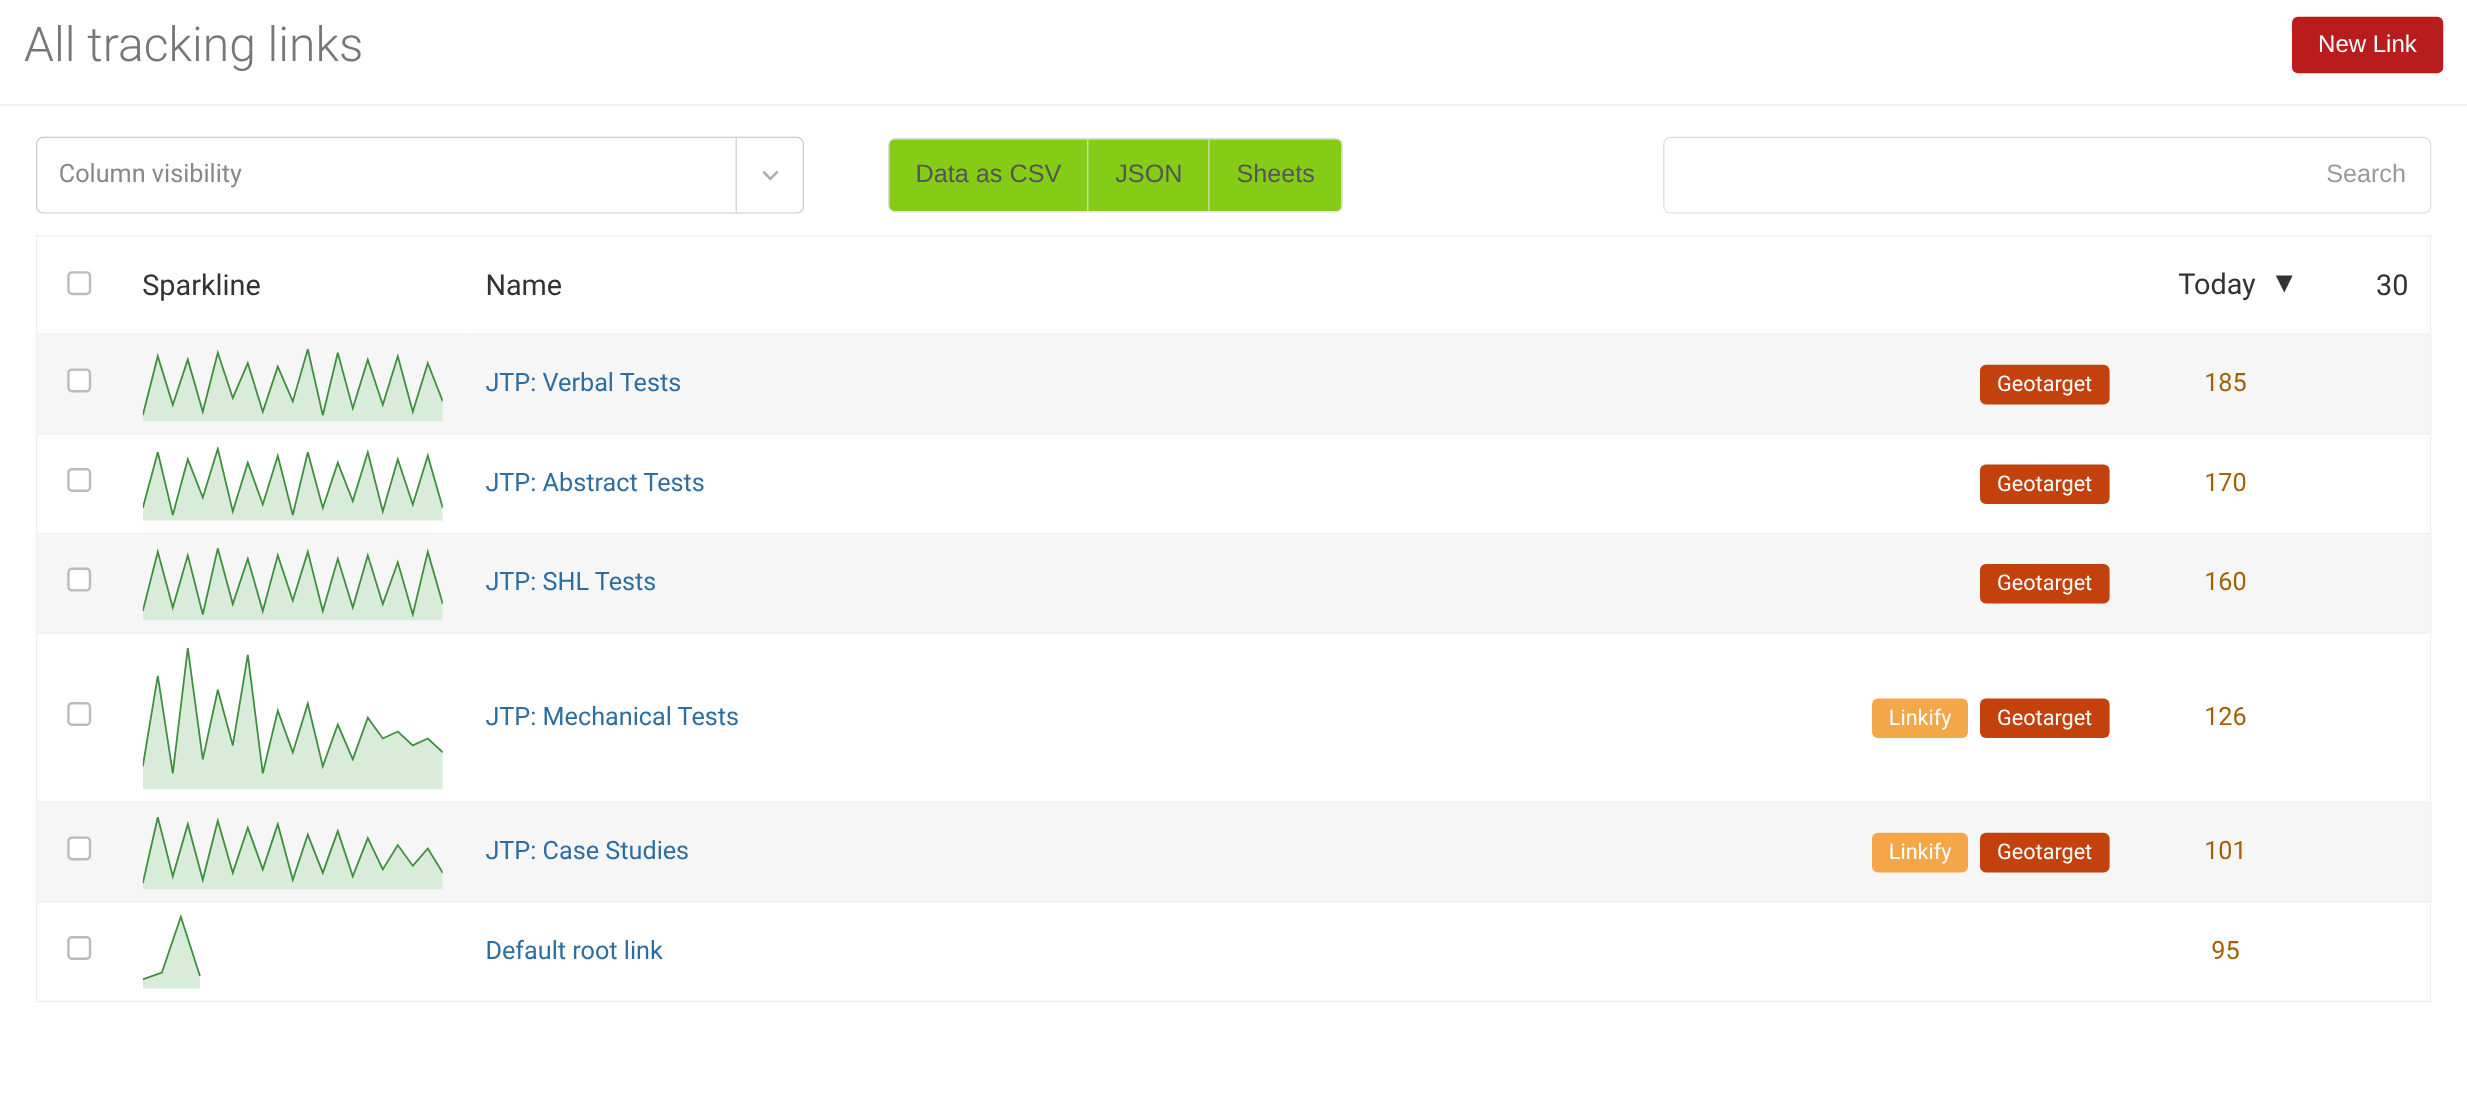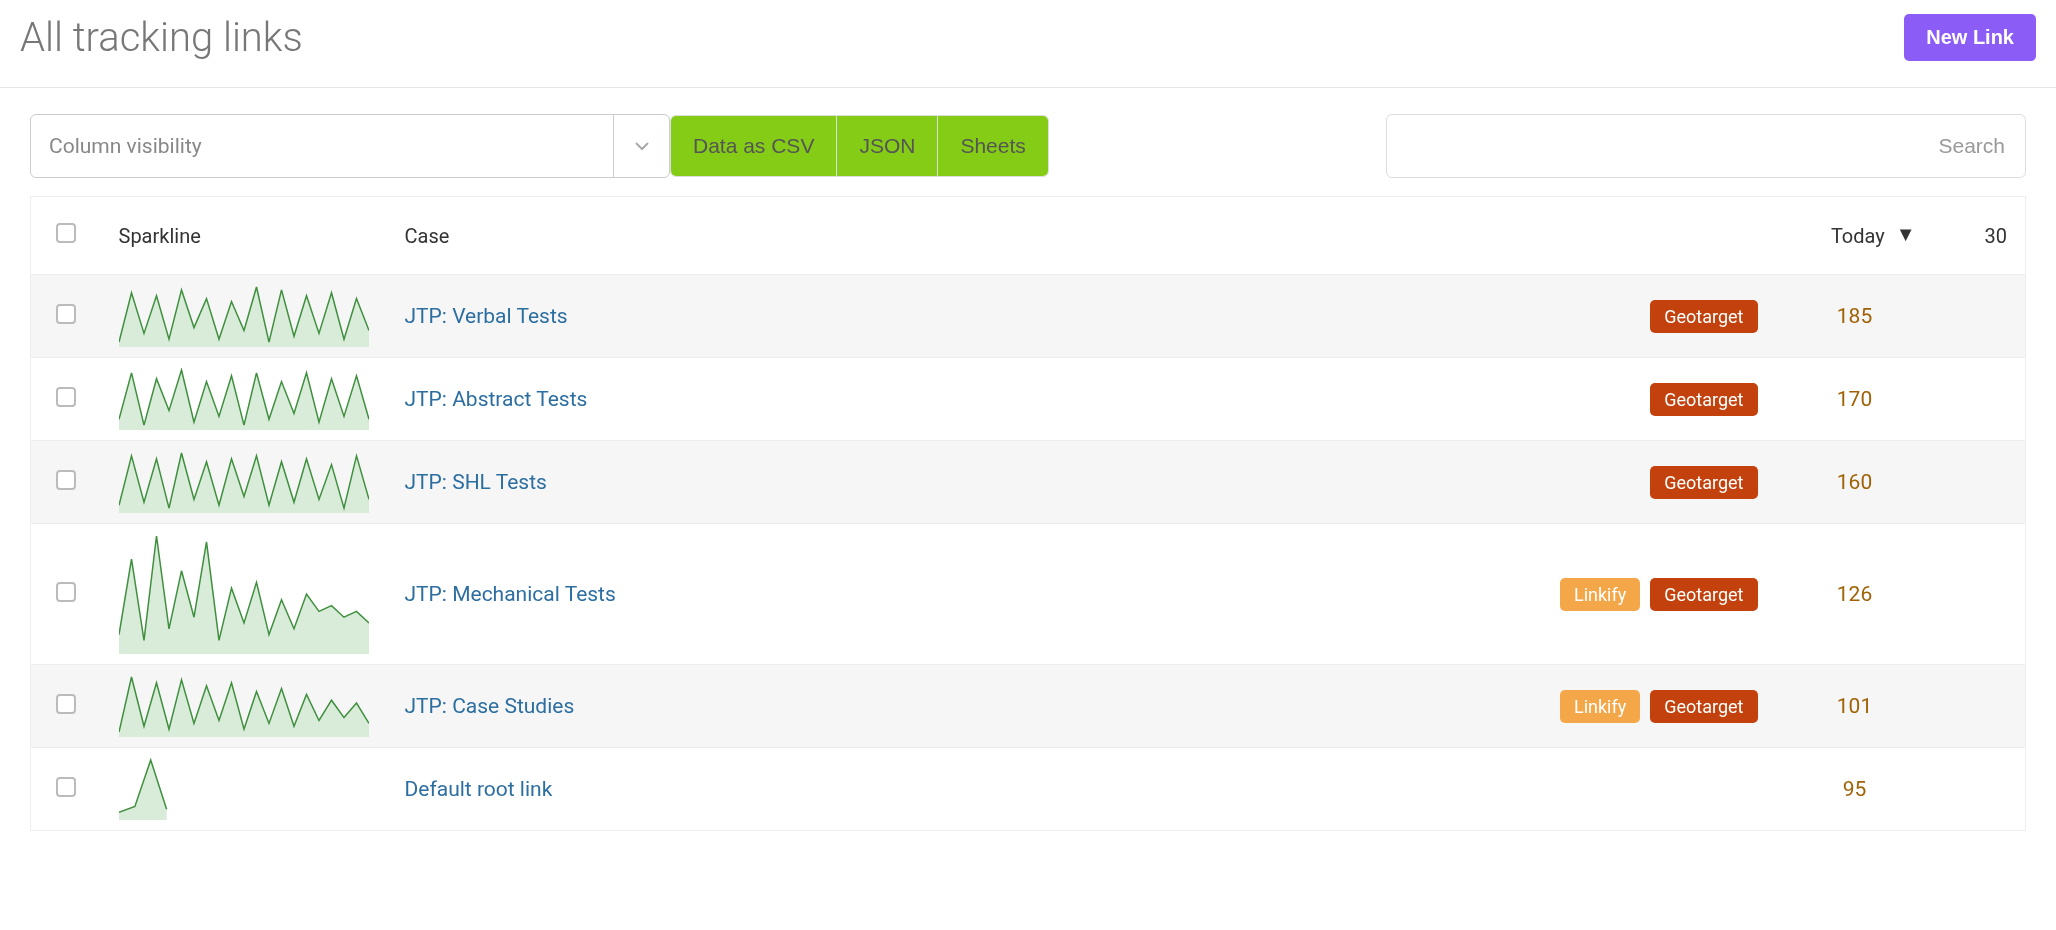--- a/index.html
+++ b/index.html
@@ -16,33 +16,33 @@
     padding: 14px 20px 26px 20px;
     border-bottom: 1px solid #e5e5e5;
     gap: 36px;
   }
   .page-title {
     font-size: 40px;
     font-weight: 300;
     color: #777;
   }
   .btn-new {
-    background: #8b5cf6;
+    background: #b91c1c;
     color: #fff;
     border: none;
     padding: 12px 22px;
     font-size: 20px;
     border-radius: 5px;
     cursor: pointer;
-    font-weight: bold;
   }
   .controls {
     display: flex;
     align-items: center;
     padding: 26px 30px 18px 30px;
+    gap: 70px;
   }
   .column-visibility {
     display: flex;
     align-items: center;
     justify-content: space-between;
     border: 1px solid #ccc;
     border-radius: 6px;
     height: 64px;
     width: 640px;
     padding: 0 0 0 18px;
@@ -92,21 +92,21 @@
   }
   table {
     width: 100%;
     border-collapse: collapse;
     border: 1px solid #eee;
     border-bottom: none;
   }
   thead th {
     text-align: left;
     font-weight: 400;
-    font-size: 20px;
+    font-size: 24px;
     color: #333;
     padding: 26px 18px;
     background: #fff;
     border-bottom: 1px solid #eee;
   }
   th.col-check { width: 70px; text-align: center; }
   th.col-spark { width: 280px; }
   th.col-name  { }
   th.col-tags  { width: 250px; }
   th.col-today { width: 180px; text-align: right; padding-right: 40px; white-space: nowrap;}
@@ -184,21 +184,21 @@
 </div>
 
 <div class="table-wrap">
   <table>
     <thead>
       <tr>
         <th class="col-check">
           <span class="cb"></span>
         </th>
         <th class="col-spark">Sparkline</th>
-        <th class="col-name">Case</th>
+        <th class="col-name">Name</th>
         <th class="col-tags"></th>
         <th class="col-today">
           <span>Today</span>
           <span class="sort-ind">▼</span>
         </th>
         <th class="col-30">30</th>
       </tr>
     </thead>
     <tbody id="tbody">
         <tr>

